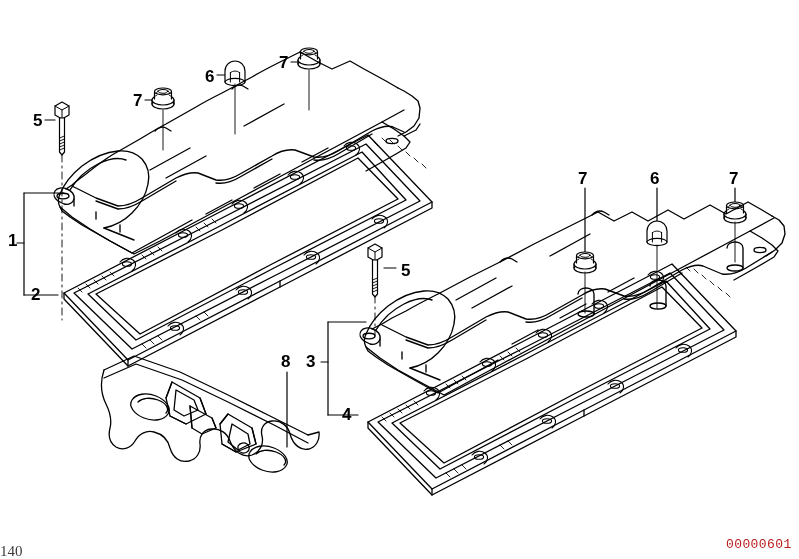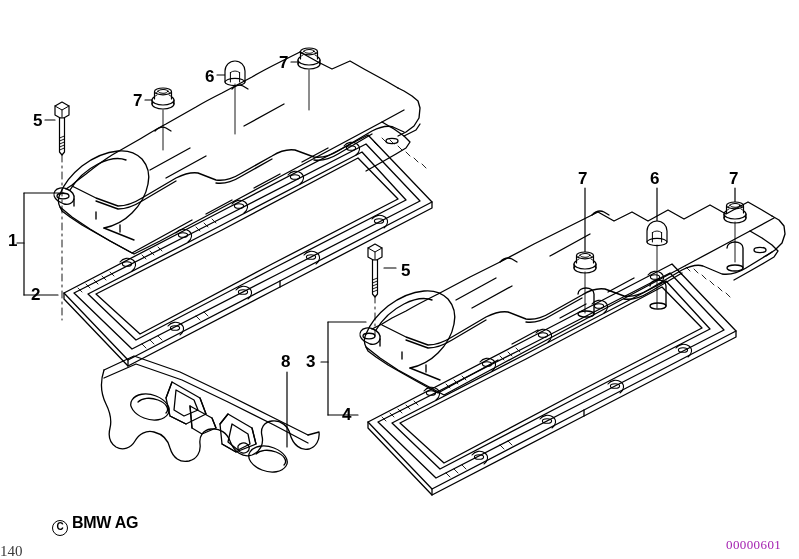--- a/index.html
+++ b/index.html
@@ -45,23 +45,23 @@
   .pagenum{
     position:absolute;
     left:0px;top:543px;
     font-family:"Liberation Serif", serif;
     font-size:15px;
     color:#3a3a3a;
   }
   .partno{
     position:absolute;
     left:726px;top:537px;
-    font-family:Liberation Serif, serif;
+    font-family:Liberation Mono, monospace;
     font-size:13px;
-    color:#a21caf;
+    color:#b91c1c;
     letter-spacing:0.4px;
   }
 </style>
 </head>
 <body>
 
 <div id="sheet">
 
   <svg id="artwork" viewBox="0 0 799 559" xmlns="http://www.w3.org/2000/svg">
     <defs>
@@ -483,20 +483,17 @@
   <div class="callout" style="left:8px;top:232px;">1</div>
   <div class="callout" style="left:31px;top:286px;">2</div>
   <div class="callout" style="left:578px;top:170px;">7</div>
   <div class="callout" style="left:650px;top:170px;">6</div>
   <div class="callout" style="left:729px;top:170px;">7</div>
   <div class="callout" style="left:401px;top:262px;">5</div>
   <div class="callout" style="left:281px;top:353px;">8</div>
   <div class="callout" style="left:306px;top:353px;">3</div>
   <div class="callout" style="left:342px;top:406px;">4</div>
 
-  <div class="copyright">
-    <span class="cmark">C</span><span>BMW AG</span>
-  </div>
 
   <div class="pagenum">140</div>
   <div class="partno">00000601</div>
 
 </div>
 
 </body></html>

